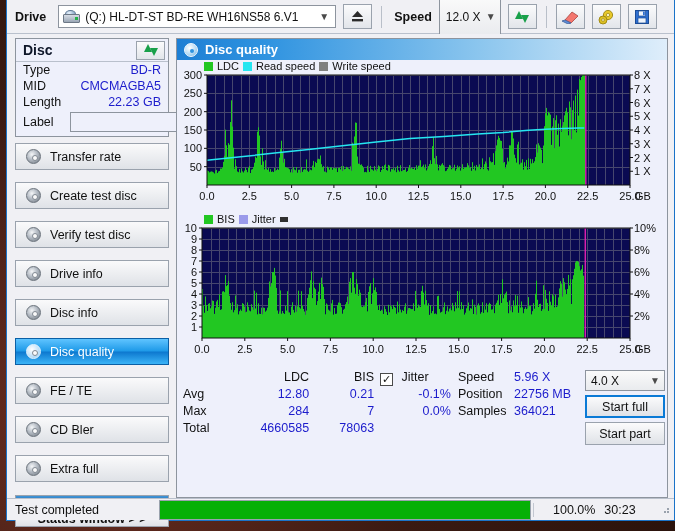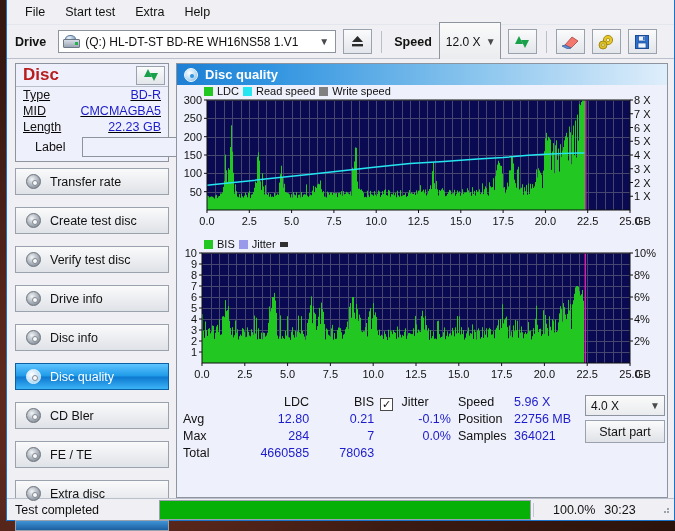--- a/index.html
+++ b/index.html
@@ -104,32 +104,32 @@
   #left { width:166px; flex:none; display:flex; flex-direction:column;
           padding:4px 4px 0 8px; }
   #disc-panel {
     border:1px solid #8d949e; background:#eef0fb;
     display:flex; flex-direction:column;
   }
   #disc-head {
     height:23px; display:flex;align-items:center;justify-content:space-between;
     padding:0 3px 0 7px; border-bottom:1px solid #b9c0cc; background:#eef0fb;
   }
-  #disc-head .t { font-weight:bold; font-size:17px; color:#b91c1c; }
+  #disc-head .t { font-weight:bold; font-size:14px; color:#0f172a; }
   .refresh-ico{width:14px;height:14px;position:relative;}
   .refresh-ico:before,.refresh-ico:after{
     content:"";position:absolute;width:0;height:0;
     border-left:4px solid transparent;border-right:4px solid transparent;}
   .refresh-ico:before{left:0;top:1px;border-bottom:8px solid #19a04a;}
   .refresh-ico:after{right:0;bottom:1px;border-top:8px solid #19a04a;}
   .disc-row{display:flex;justify-content:space-between;align-items:center;
-            padding:1px 7px;font-size:12.5px;text-decoration:underline;}
+            padding:1px 7px;font-size:12.5px;}
   .disc-row .k{color:#111;}
   .disc-row .v{color:#1c1ccc;}
-  #label-row{display:flex;align-items:center;padding:2px 3px 4px 7px;gap:16px;margin-left:12px;}
+  #label-row{display:flex;align-items:center;padding:2px 3px 4px 7px;gap:16px;}
   #label-row .k{color:#111;font-size:12.5px;}
   #label-input{flex:1;height:20px;background:#eef0fb;border:1px solid #8d949e;}
   .cd-ico{width:20px;height:20px;border-radius:50%;flex:none;
     background:radial-gradient(circle at 40% 35%,#fdfde0 0%,#e8e27a 40%,#b8ae3a 75%,#8d8529 100%);
     border:1px solid #7e7722;position:relative;}
   .cd-ico:after{content:"";position:absolute;left:7px;top:7px;width:5px;height:5px;
     border-radius:50%;background:#fff;border:1px solid #9a9335;}
   
   #nav { margin-top:6px; display:flex; flex-direction:column; gap:12px; }
   .nav-item{
@@ -203,36 +203,30 @@
   #grip i{position:absolute;width:2px;height:2px;background:#9aa2ad;}
 </style>
 </head>
 <body>
 
 <div id="desktop"></div>
 
 <div id="window">
 
 
-  <div id="menubar">
-    <div class="menu-item">File</div>
-    <div class="menu-item">Start test</div>
-    <div class="menu-item">Extra</div>
-    <div class="menu-item">Help</div>
-  </div>
 
   <div id="drivebar">
     <div id="drive-label">Drive</div>
     <div id="drive-combo">
       <span class="drv-ico">
         <span class="cd"></span>
           <span class="body"></span>
           <span class="led"></span>
       </span>
-      <span class="txt">(Q:)  HL-DT-ST BD-RE  WH16NS58 1.V1</span>
+      <span class="txt">(Q:)  HL-DT-ST BD-RE  WH16NS58 6.V1</span>
       <span class="cbx-arrow">▼</span>
     </div>
     <div class="tbtn">
       <svg width="17" height="15" viewBox="0 0 17 15">
         <polygon points="8.5,2 14,8 3,8" fill="#2b2b2b"></polygon>
         <rect x="3" y="10" width="11" height="2.4" fill="#2b2b2b"></rect>
       </svg>
     </div>
     <div class="sep"></div>
     <div id="speed-label">Speed</div>
@@ -318,29 +312,29 @@
         <div class="nav-item">
           <span class="nav-ico"></span>
           <span>Disc info</span>
         </div>
         <div class="nav-item sel">
           <span class="nav-ico"></span>
           <span>Disc quality</span>
         </div>
         <div class="nav-item">
           <span class="nav-ico"></span>
-          <span>CD Bler</span>
+          <span>FE / TE</span>
         </div>
         <div class="nav-item">
           <span class="nav-ico"></span>
-          <span>FE / TE</span>
+          <span>CD Bler</span>
         </div>
         <div class="nav-item">
           <span class="nav-ico"></span>
-          <span>Extra disc</span>
+          <span>Extra full</span>
         </div>
         <div id="nav-accent"></div>
       </div>
 
       <div id="status-btn">Status window &gt; &gt;</div>
     </div>
 
     <div id="right">
       <div id="qpanel">
 
@@ -1401,20 +1395,21 @@
           <div style="width:72px;">
             <div class="st-row v">5.96 X</div>
             <div class="st-row v">22756 MB</div>
             <div class="st-row v">364021</div>
           </div>
           <div id="btncol">
             <div id="res-combo">
               <span style="flex:1">4.0 X</span>
               <span class="cbx-arrow">▼</span>
             </div>
+            <div class="act-btn focus">Start full</div>
             <div class="act-btn">Start part</div>
           </div>
         </div>
       </div>
     </div>
   </div>
 
   <div id="statusbar">
     <div id="status-text">Test completed</div>
     <div id="prog-outer">

